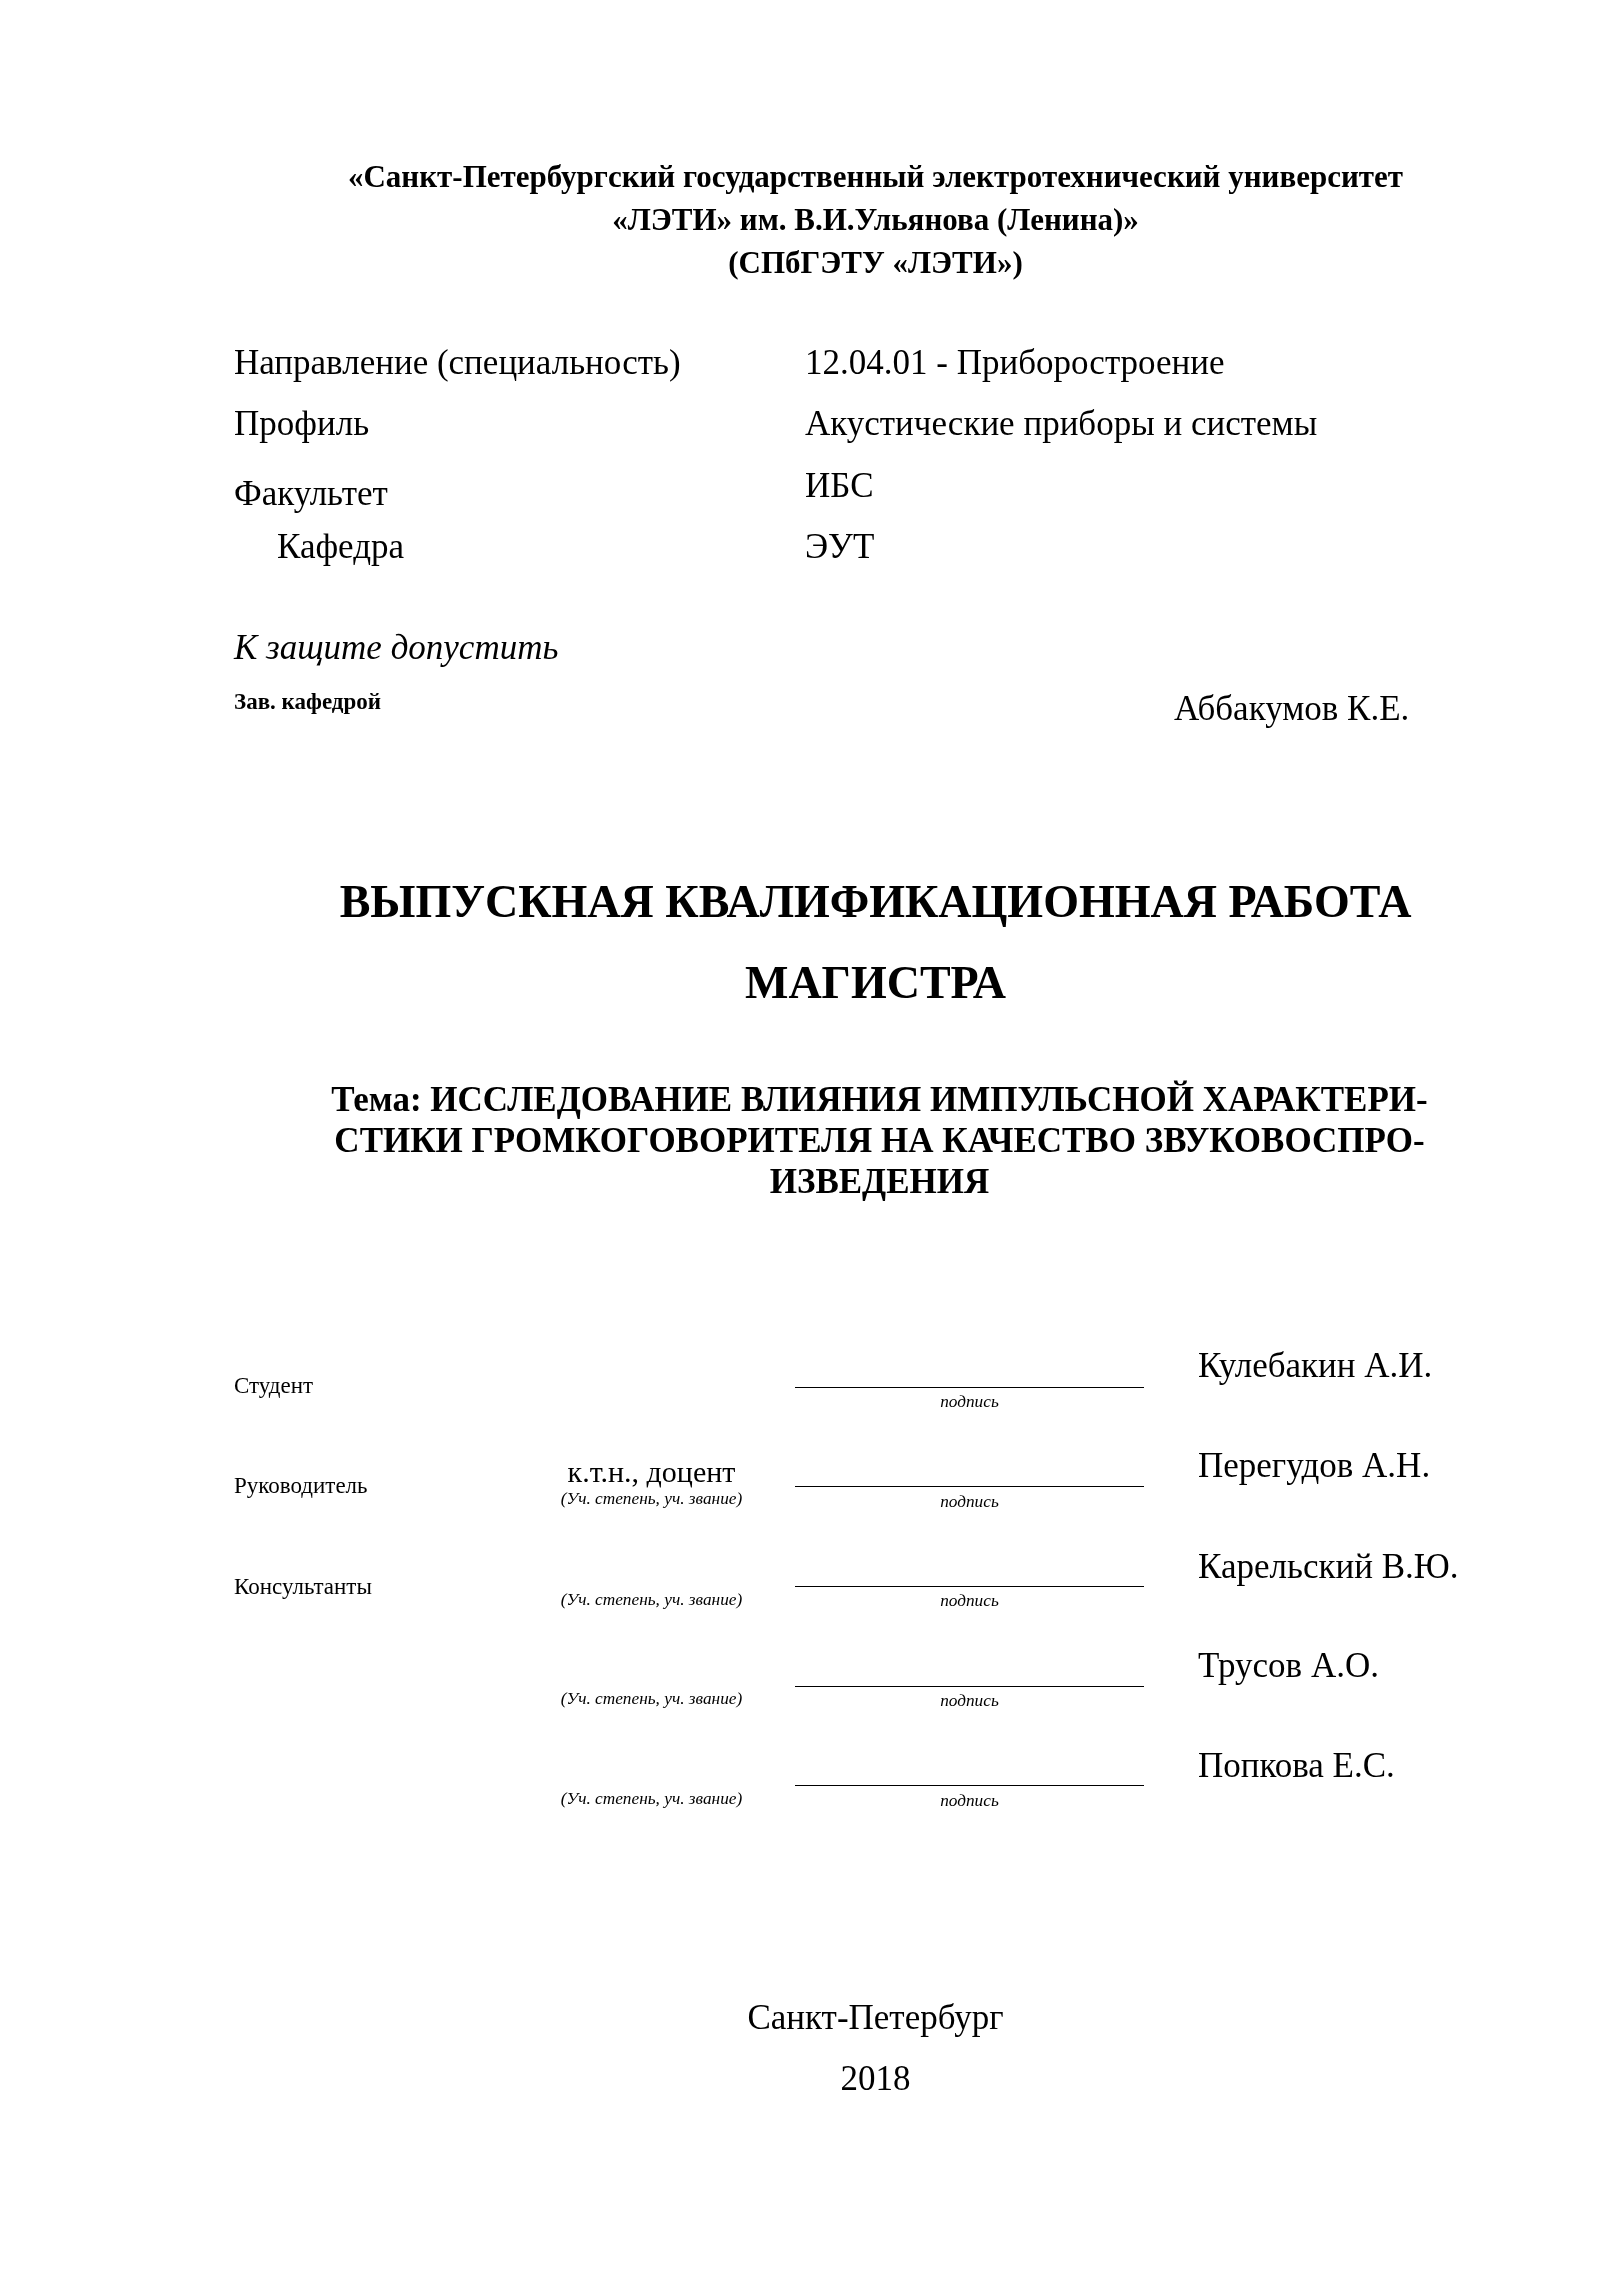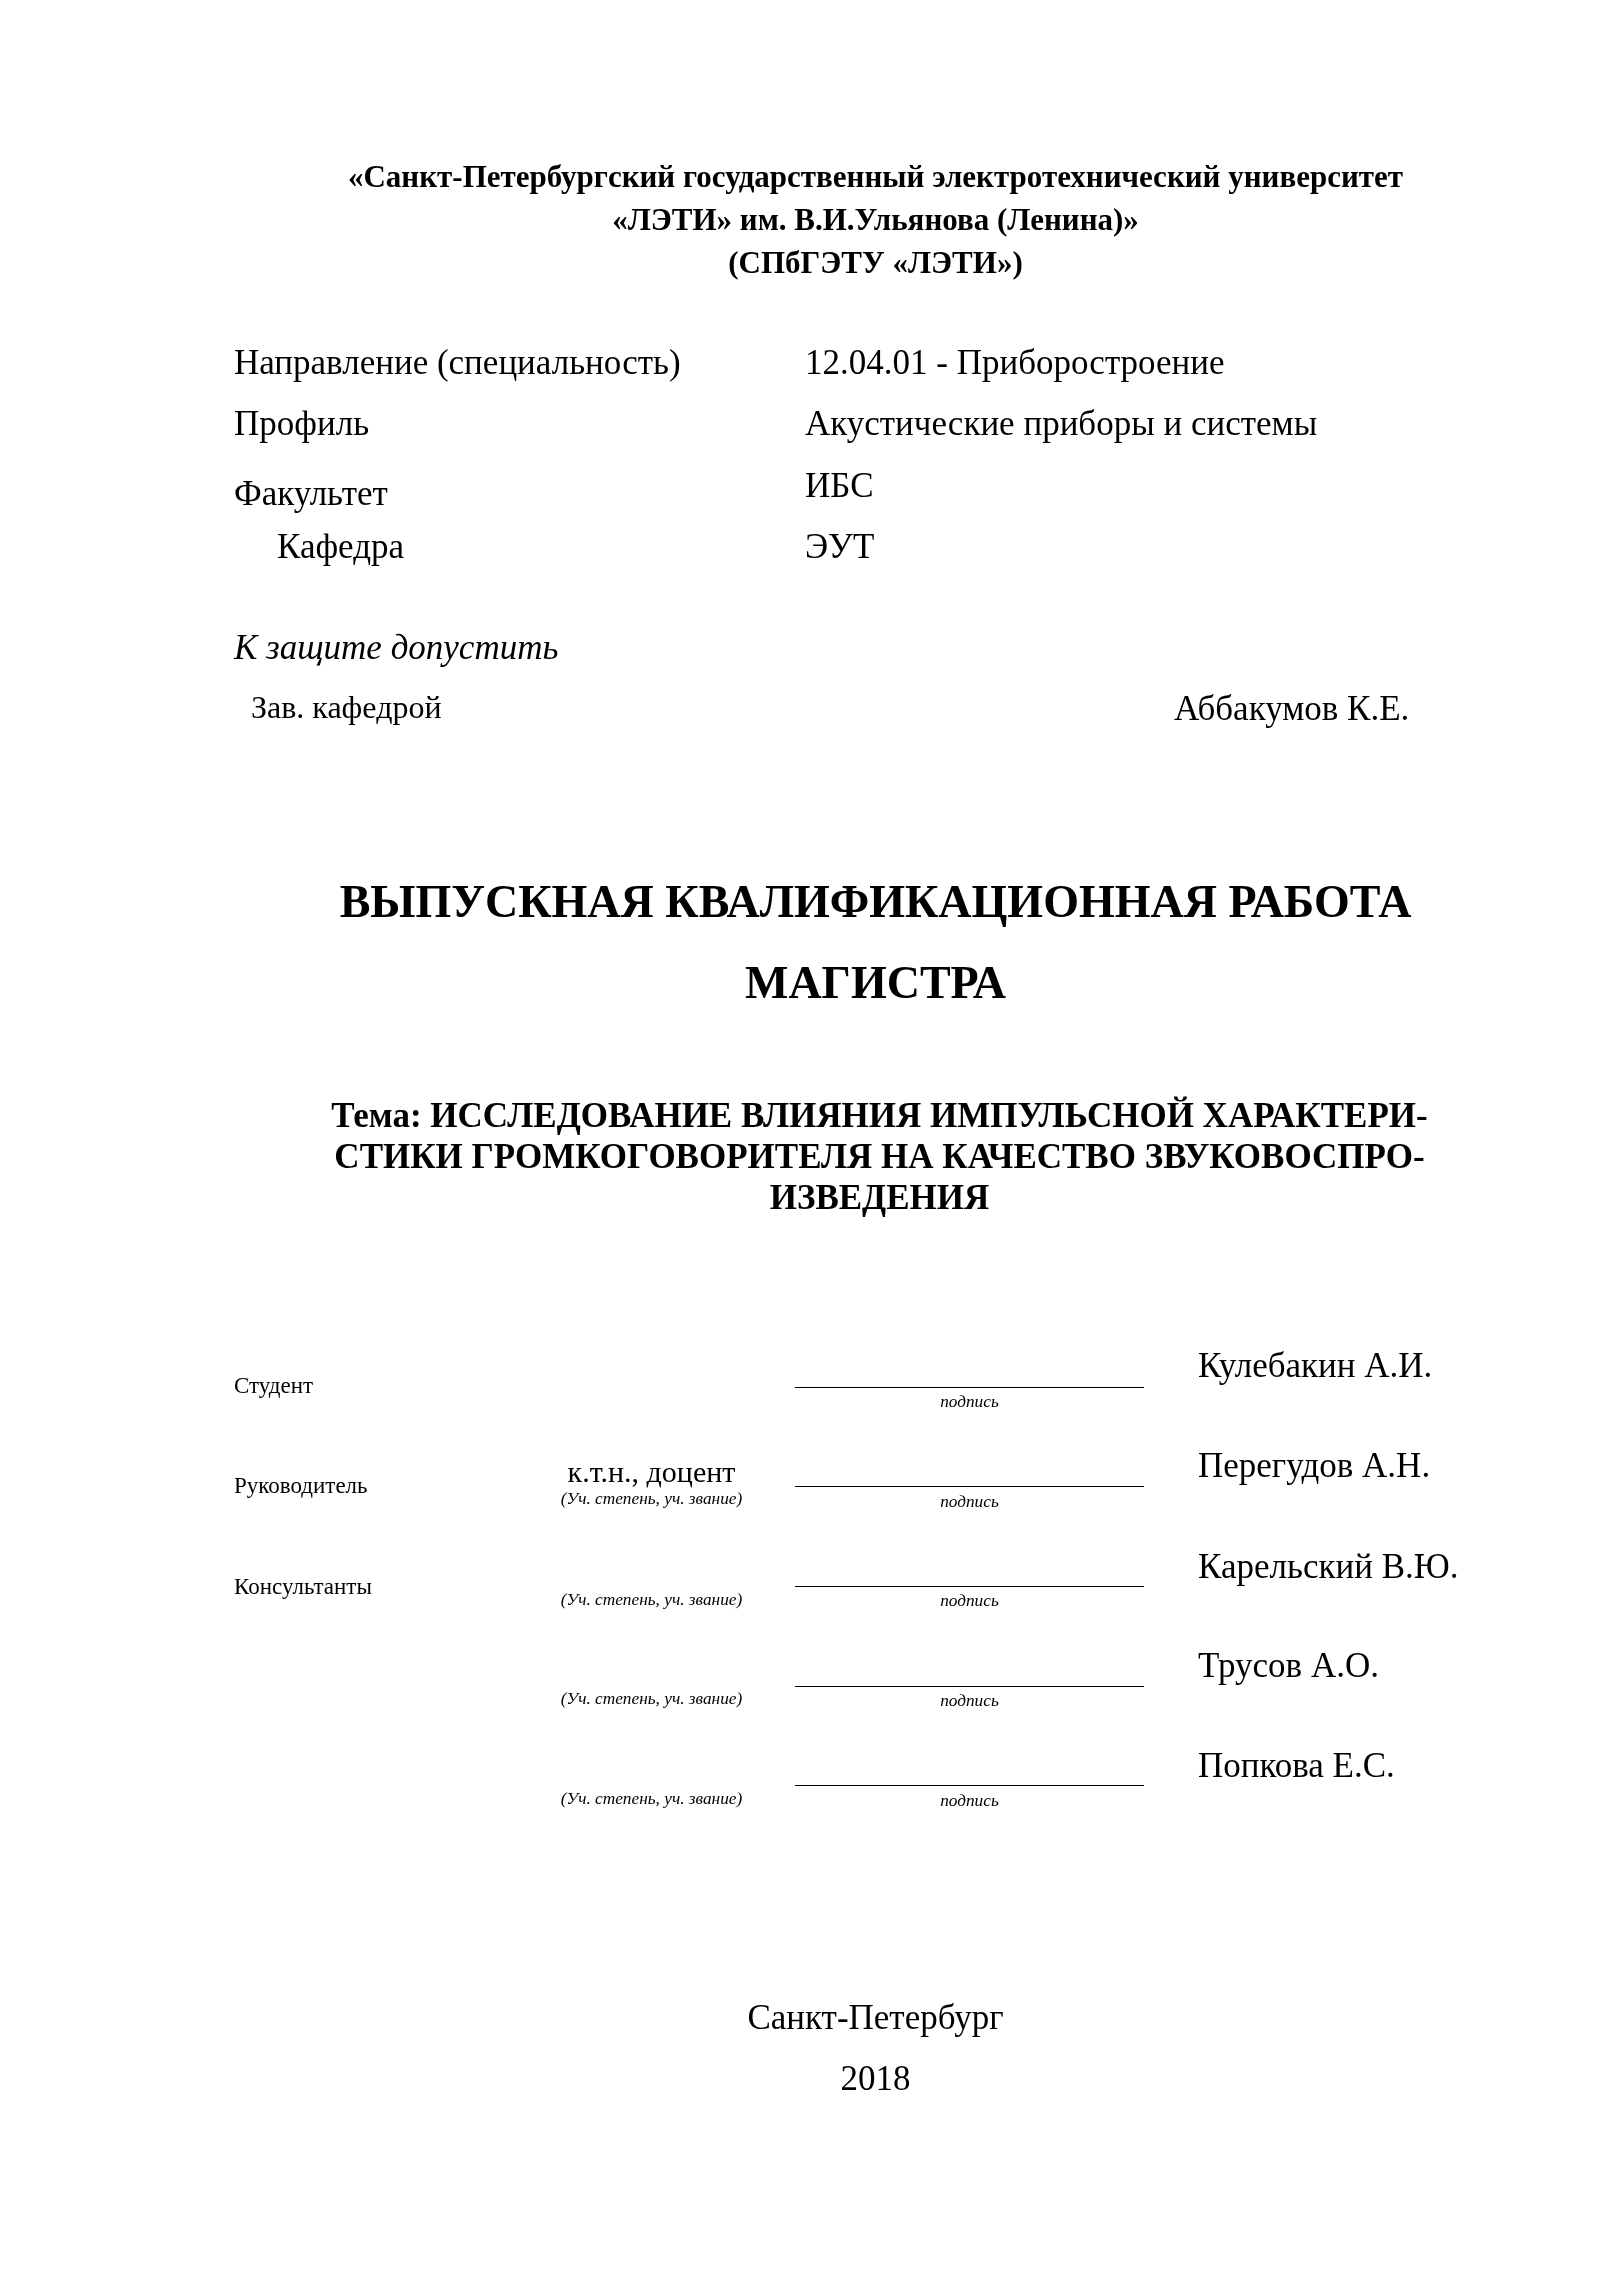--- a/index.html
+++ b/index.html
@@ -34,30 +34,30 @@
   <div class="abs info-label" style="top:404px;">Профиль</div>
   <div class="abs info-value" style="top:404px;">Акустические приборы и системы</div>
   <div class="abs info-label" style="top:474px;">Факультет</div>
   <div class="abs info-value" style="top:466px;">ИБС</div>
   <div class="abs info-label" style="top:527px;margin-left:43px;">Кафедра</div>
   <div class="abs info-value" style="top:527px;">ЭУТ</div>
 </div>
 
 <div>
   <div class="abs" style="left:234px; top:628px; font-size:35px; font-style:italic;">К защите допустить</div>
-  <div class="abs" style="left:251px; top:689px; font-size:32px;">Зав. кафедрой</div>
+  <div class="abs" style="left:234px; top:689px; font-size:23px;font-weight:bold;">Зав. кафедрой</div>
   <div class="abs" style="left:1174px; top:689px; font-size:35px;">Аббакумов К.Е.</div>
 </div>
 
 <div>
   <div class="abs big-title" style="top:875px;">ВЫПУСКНАЯ КВАЛИФИКАЦИОННАЯ РАБОТА</div>
   <div class="abs big-title" style="top:956px;">МАГИСТРА</div>
 </div>
 
-<div class="abs topic" style="top:1079px;margin-top:16px;">
+<div class="abs topic" style="top:1079px;">
   <div>Тема: ИССЛЕДОВАНИЕ ВЛИЯНИЯ ИМПУЛЬСНОЙ ХАРАКТЕРИ-</div>
   <div>СТИКИ ГРОМКОГОВОРИТЕЛЯ НА КАЧЕСТВО ЗВУКОВОСПРО-</div>
   <div>ИЗВЕДЕНИЯ</div>
 </div>
 
 <div>
 
   <div class="abs sig-left" style="top:1346px;">Студент</div>
   <div class="abs sig-line" style="top:1387px;"></div>
   <div class="abs sig-caption" style="top:1392px;">подпись</div>

